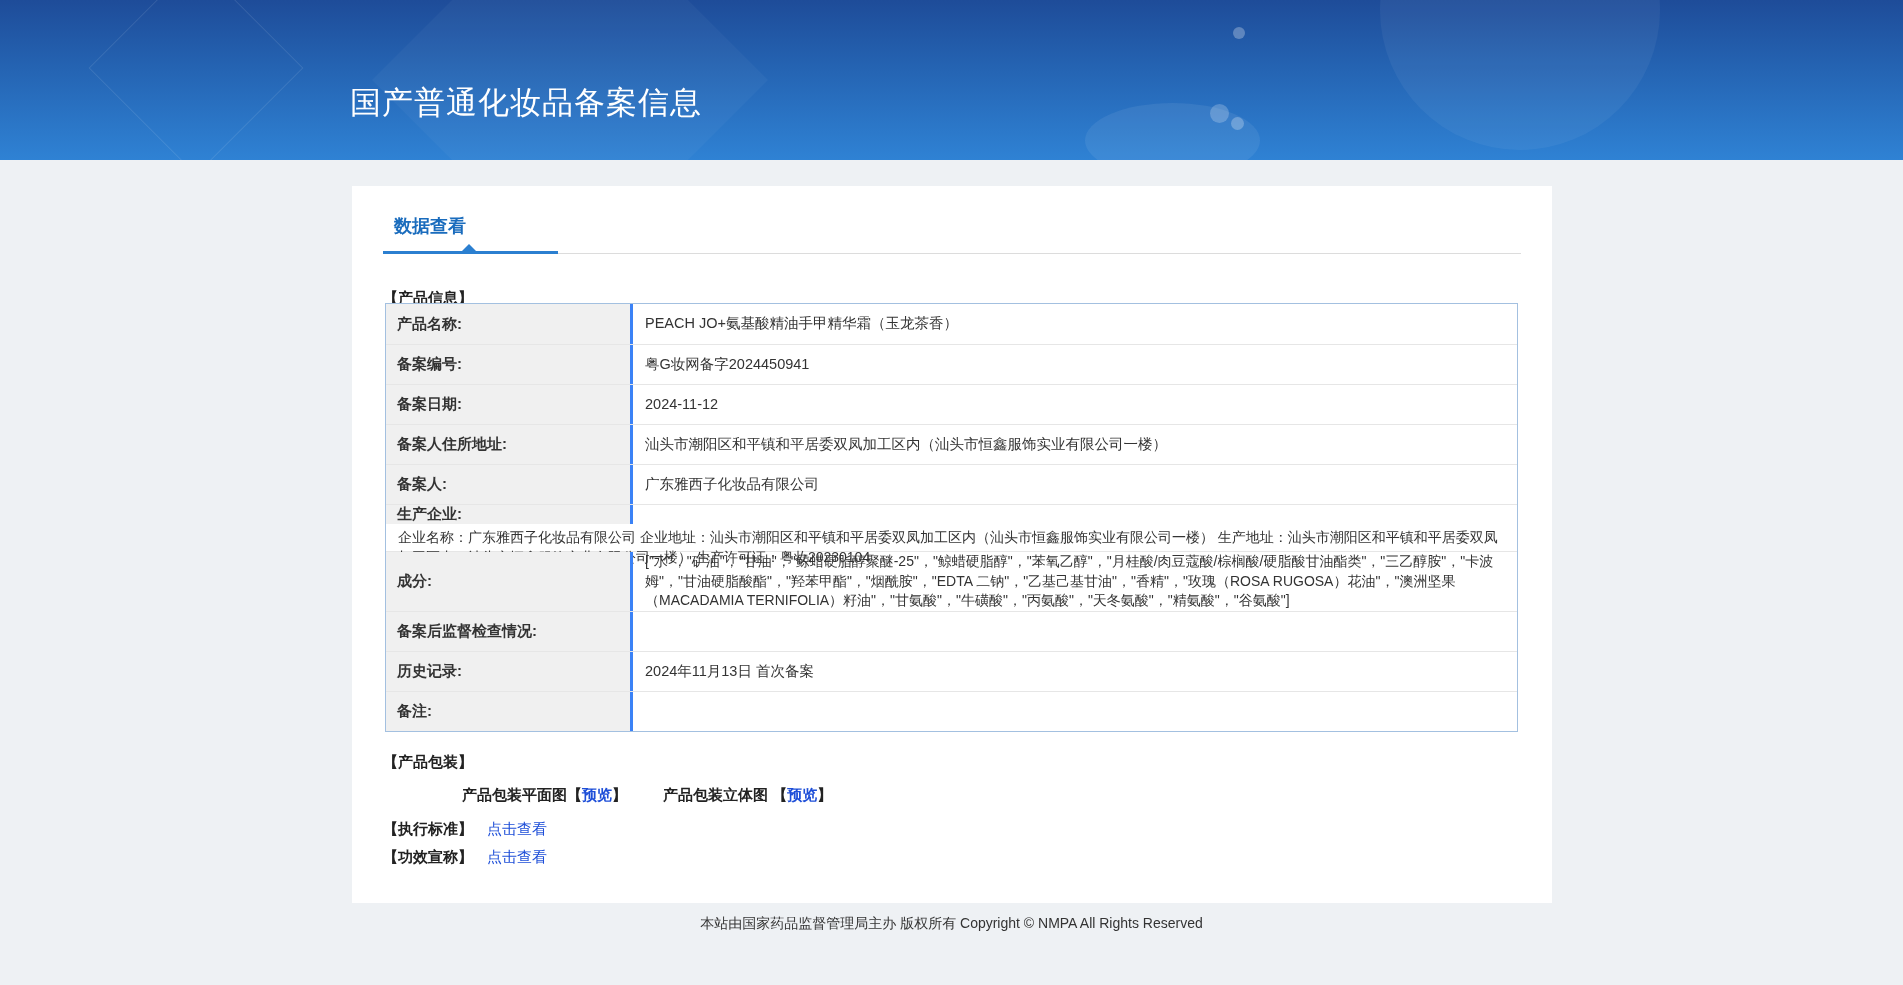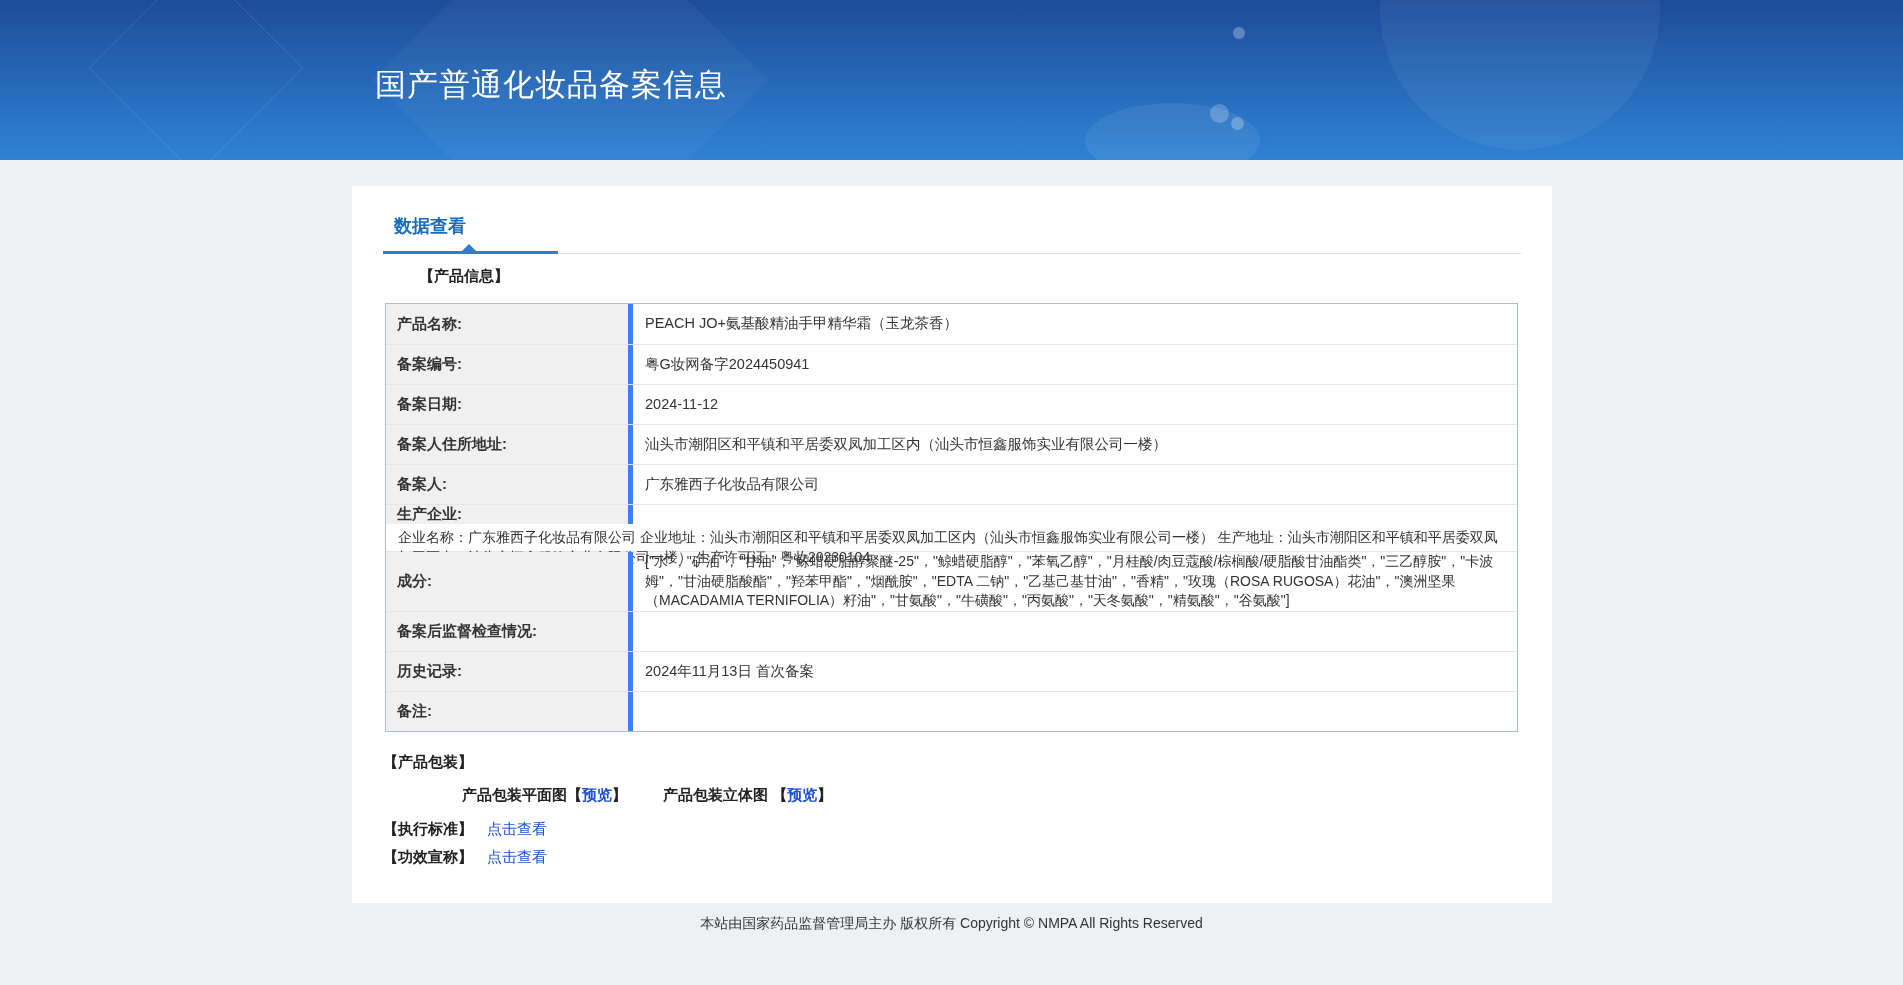--- a/index.html
+++ b/index.html
@@ -2,51 +2,51 @@
 <html><head>
 <meta charset="utf-8">
 <style>
   html,body{margin:0;padding:0;}
   body{font-family:"Liberation Sans","DejaVu Sans",sans-serif;}
   .page{position:relative;width:1903px;height:985px;background:#eef1f4;overflow:hidden;}
 
   
   .banner{position:absolute;left:0;top:0;width:100%;height:160px;
     background:linear-gradient(180deg,#1e4c99 0%,#2565b4 45%,#2f82d4 100%);overflow:hidden;}
-  .banner-title{position:absolute;left:350px;top:68px;font-size:31px;line-height:34px;color:#ffffff;letter-spacing:1px;font-weight:400;margin-left:25px;}
+  .banner-title{position:absolute;left:350px;top:86px;font-size:31px;line-height:34px;color:#ffffff;letter-spacing:1px;font-weight:400;}
   .deco{position:absolute;}
   .cube1{left:120px;top:-8px;width:150px;height:150px;border:1px solid rgba(255,255,255,0.10);transform:rotate(45deg);}
   .cube2{left:430px;top:-60px;width:280px;height:280px;background:rgba(255,255,255,0.035);transform:rotate(45deg);}
   .bigcircle{left:1380px;top:-130px;width:280px;height:280px;border-radius:50%;background:rgba(255,255,255,0.05);}
   .softellipse{left:1085px;top:103px;width:175px;height:75px;border-radius:50%;background:rgba(255,255,255,0.07);}
   .dot1{left:1233px;top:27px;width:12px;height:12px;border-radius:50%;background:rgba(255,255,255,0.28);}
   .dot2{left:1210px;top:104px;width:19px;height:19px;border-radius:50%;background:rgba(255,255,255,0.22);}
   .dot3{left:1231px;top:117px;width:13px;height:13px;border-radius:50%;background:rgba(255,255,255,0.26);}
 
   
   .card{position:absolute;left:352px;top:186px;width:1200px;height:717px;background:#ffffff;}
 
   
   .tab-label{position:absolute;left:42px;top:28px;font-size:18px;font-weight:bold;color:#1a6cbd;cursor:pointer;}
   .tab-line-gray{position:absolute;left:31px;top:67px;width:1138px;height:1px;background:#dcdcdc;}
   .tab-line-blue{position:absolute;left:31px;top:65px;width:175px;height:3px;background:#2b7fd0;}
   .tab-arrow{position:absolute;left:109px;top:58px;width:0;height:0;border-left:8px solid transparent;border-right:8px solid transparent;border-bottom:8px solid #2b7fd0;}
 
   .section-title{position:absolute;left:31px;font-size:15px;font-weight:bold;color:#222;}
-  .st-product{top:81px;margin-left:36px;}
+  .st-product{top:103px;}
   .st-packaging{top:567px;}
 
   
   .info-table{position:absolute;left:33px;top:117px;width:1133px;border:1px solid #a3c0e0;box-sizing:border-box;}
   .row{display:flex;border-top:1px solid #e6e6e6;box-sizing:border-box;}
   .row:first-child{border-top:none;}
   .h40{height:40px;}
   .h47{height:47px;flex-direction:column;}
   .h60{height:60px;}
-  .cell-label{width:247px;box-sizing:border-box;background:#f0f0f0;border-right:5px solid #3b82f6;
+  .cell-label{width:247px;box-sizing:border-box;background:#f0f0f0;border-right:3px solid #3b82f6;
     display:flex;align-items:center;padding-left:11px;font-size:15px;font-weight:bold;color:#333;}
   .cell-value{flex:1;display:flex;align-items:center;padding:4px 12px;font-size:14.5px;color:#333;line-height:1.45;word-break:break-word;box-sizing:border-box;}
   .cell-value.small{font-size:14px;line-height:1.4;}
 
   
   .pack-line{position:absolute;left:0;top:600px;width:100%;font-size:15px;color:#222;}
   .pack-flat{position:absolute;left:110px;top:0;font-weight:bold;white-space:pre;}
   .pack-stereo{position:absolute;left:311px;top:0;font-weight:bold;white-space:pre;}
   .bracket{font-weight:bold;color:#222;}
   a.link{color:#1d4ed8;text-decoration:none;cursor:pointer;margin-top:28px;}

